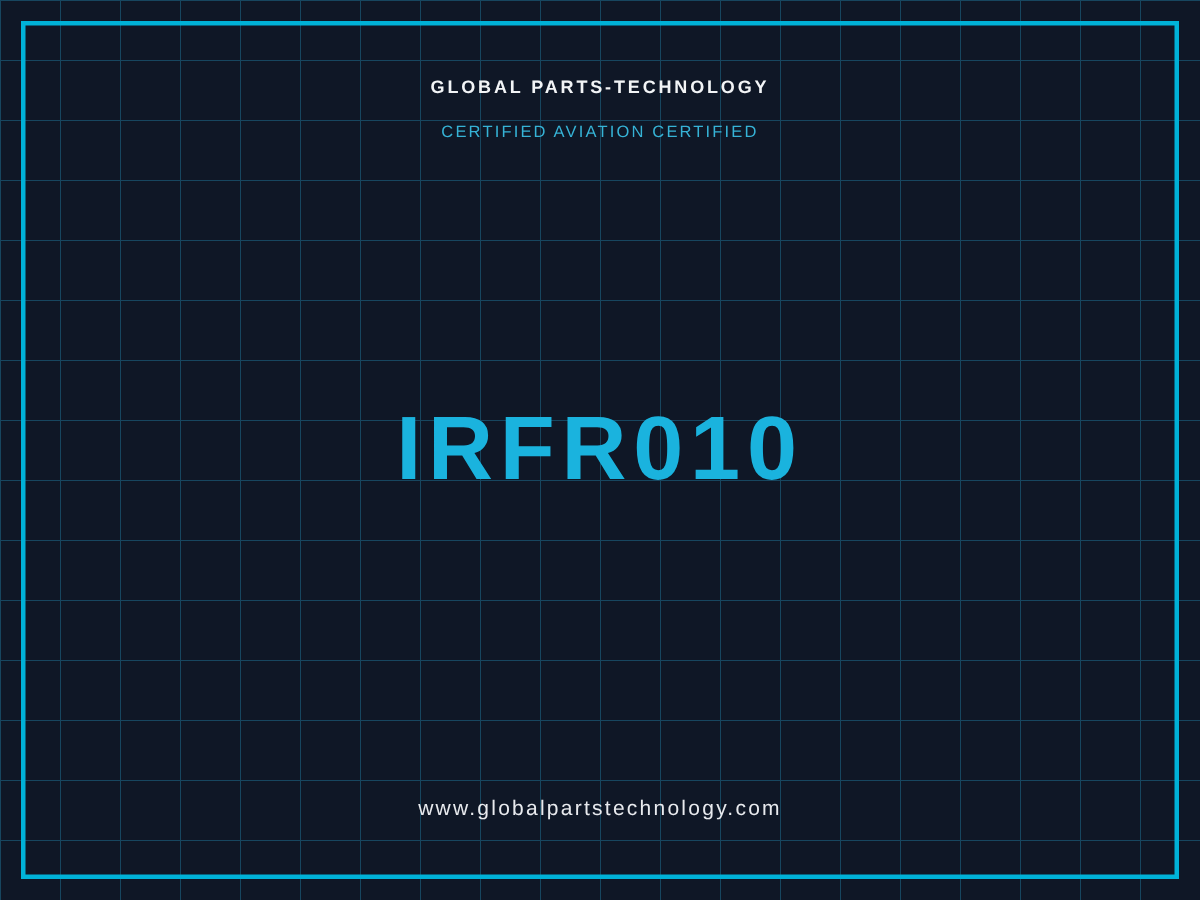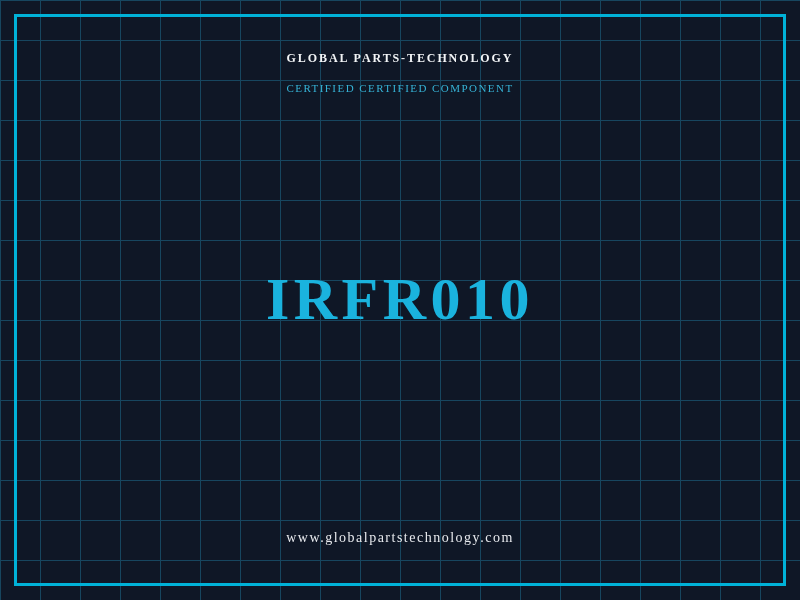--- a/index.html
+++ b/index.html
@@ -6,21 +6,21 @@
     margin: 0;
     padding: 0;
     background: #0f1726;
   }
   .canvas {
     position: relative;
     width: 800px;
     height: 600px;
     overflow: hidden;
     background-color: var(--background, #0f1726);
-    font-family: Liberation Serif, serif;
+    font-family: Liberation Sans, sans-serif;
   }
   .grid {
     position: absolute;
     inset: 0;
     background-image:
       linear-gradient(var(--grid, #17465f) 1px, transparent 1px),
       linear-gradient(90deg, var(--grid, #17465f) 1px, transparent 1px);
     background-size: 40px 40px;
   }
   .frame {
@@ -76,19 +76,19 @@
 </style>
 </head>
 <body>
 
 <div class="canvas">
   <div class="grid"></div>
   <div class="frame"></div>
 
   <div class="text-line company-name">GLOBAL PARTS-TECHNOLOGY</div>
 
-  <div class="text-line tagline">CERTIFIED CERTIFIED COMPONENT</div>
+  <div class="text-line tagline">CERTIFIED AVIATION CERTIFIED</div>
 
 
   <div class="text-line part-number">IRFR010</div>
 
   <div class="text-line website">www.globalpartstechnology.com</div>
 </div>
 
 </body></html>

